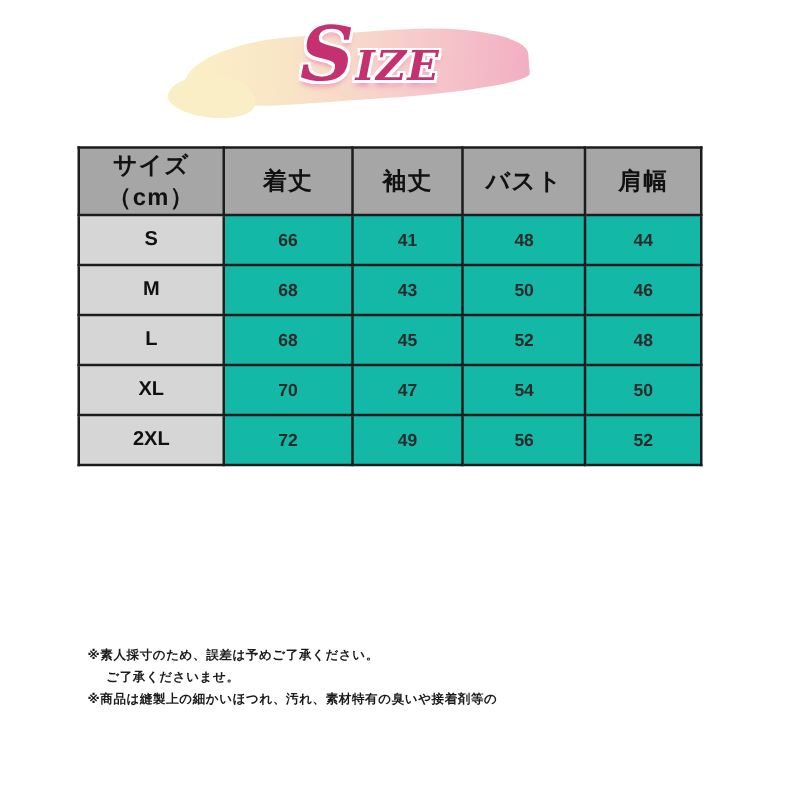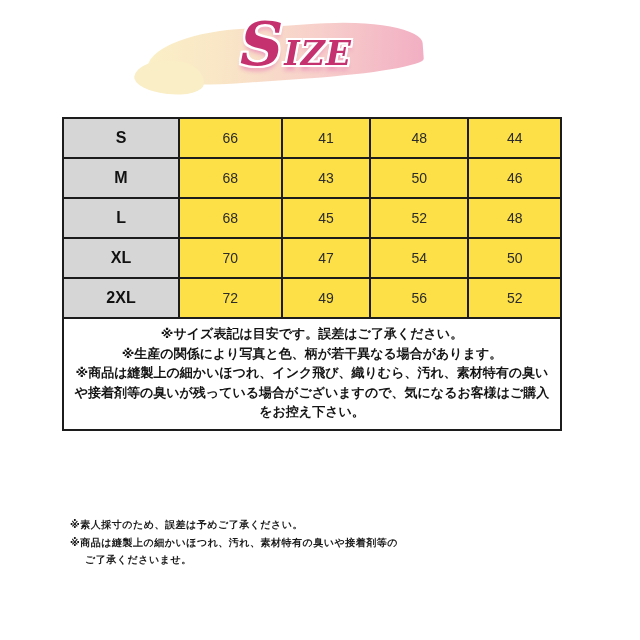--- a/index.html
+++ b/index.html
@@ -69,22 +69,22 @@
   }
   .col-header {
     height: 41px; background: #a6a6a6;
     font-size: 19px; font-weight: 700; letter-spacing: 1px;
   }
   .size-cell {
     height: 40px; background: #d6d6d6;
     font-size: 16px; font-weight: 700;
   }
   .value-cell {
-    height: 40px; background: #fde047;
-    font-size: 14px; font-weight: 400; color: #2b2b2b;
+    height: 40px; background: #14b8a6;
+    font-size: 14px; font-weight: 700; color: #2b2b2b;
   }
   .table-notes-cell {
     background: #ffffff; padding: 5px 6px 7px;
   }
   .table-note {
     font-size: 13px; font-weight: 700; color: #141414;
     line-height: 1.5; text-align: center;
   }
 
   
@@ -110,20 +110,27 @@
 <table class="size-table">
   <colgroup>
     <col style="width:23.3%">
       <col style="width:20.6%">
       <col style="width:17.8%">
       <col style="width:19.7%">
       <col style="width:18.6%">
   </colgroup>
   <tbody>
     <tr>
+      <th class="col-header">サイズ（cm）</th>
+      <th class="col-header">着丈</th>
+      <th class="col-header">袖丈</th>
+      <th class="col-header">バスト</th>
+      <th class="col-header">肩幅</th>
+    </tr>
+    <tr>
       <th class="size-cell">S</th>
       <td class="value-cell">66</td>
       <td class="value-cell">41</td>
       <td class="value-cell">48</td>
       <td class="value-cell">44</td>
     </tr>
     <tr>
       <th class="size-cell">M</th>
       <td class="value-cell">68</td>
       <td class="value-cell">43</td>
@@ -144,27 +151,20 @@
       <td class="value-cell">54</td>
       <td class="value-cell">50</td>
     </tr>
     <tr>
       <th class="size-cell">2XL</th>
       <td class="value-cell">72</td>
       <td class="value-cell">49</td>
       <td class="value-cell">56</td>
       <td class="value-cell">52</td>
     </tr>
-    <tr>
-      <td class="table-notes-cell" colspan="5">
-        <div class="table-note">※サイズ表記は目安です。誤差はご了承ください。</div>
-        <div class="table-note">※生産の関係により写真と色、柄が若干異なる場合があります。</div>
-        <div class="table-note">※商品は縫製上の細かいほつれ、インク飛び、織りむら、汚れ、素材特有の臭いや接着剤等の臭いが残っている場合がございますので、気になるお客様はご購入をお控え下さい。</div>
-      </td>
-    </tr>
   </tbody>
 </table>
 
 <div class="bottom-notes">
   <div class="note-line">※素人採寸のため、誤差は予めご了承ください。</div>
+  <div class="note-line indent">ご了承くださいませ。</div>
   <div class="note-line">※商品は縫製上の細かいほつれ、汚れ、素材特有の臭いや接着剤等の</div>
-  <div class="note-line indent">ご了承くださいませ。</div>
 </div>
 
 </body></html>

